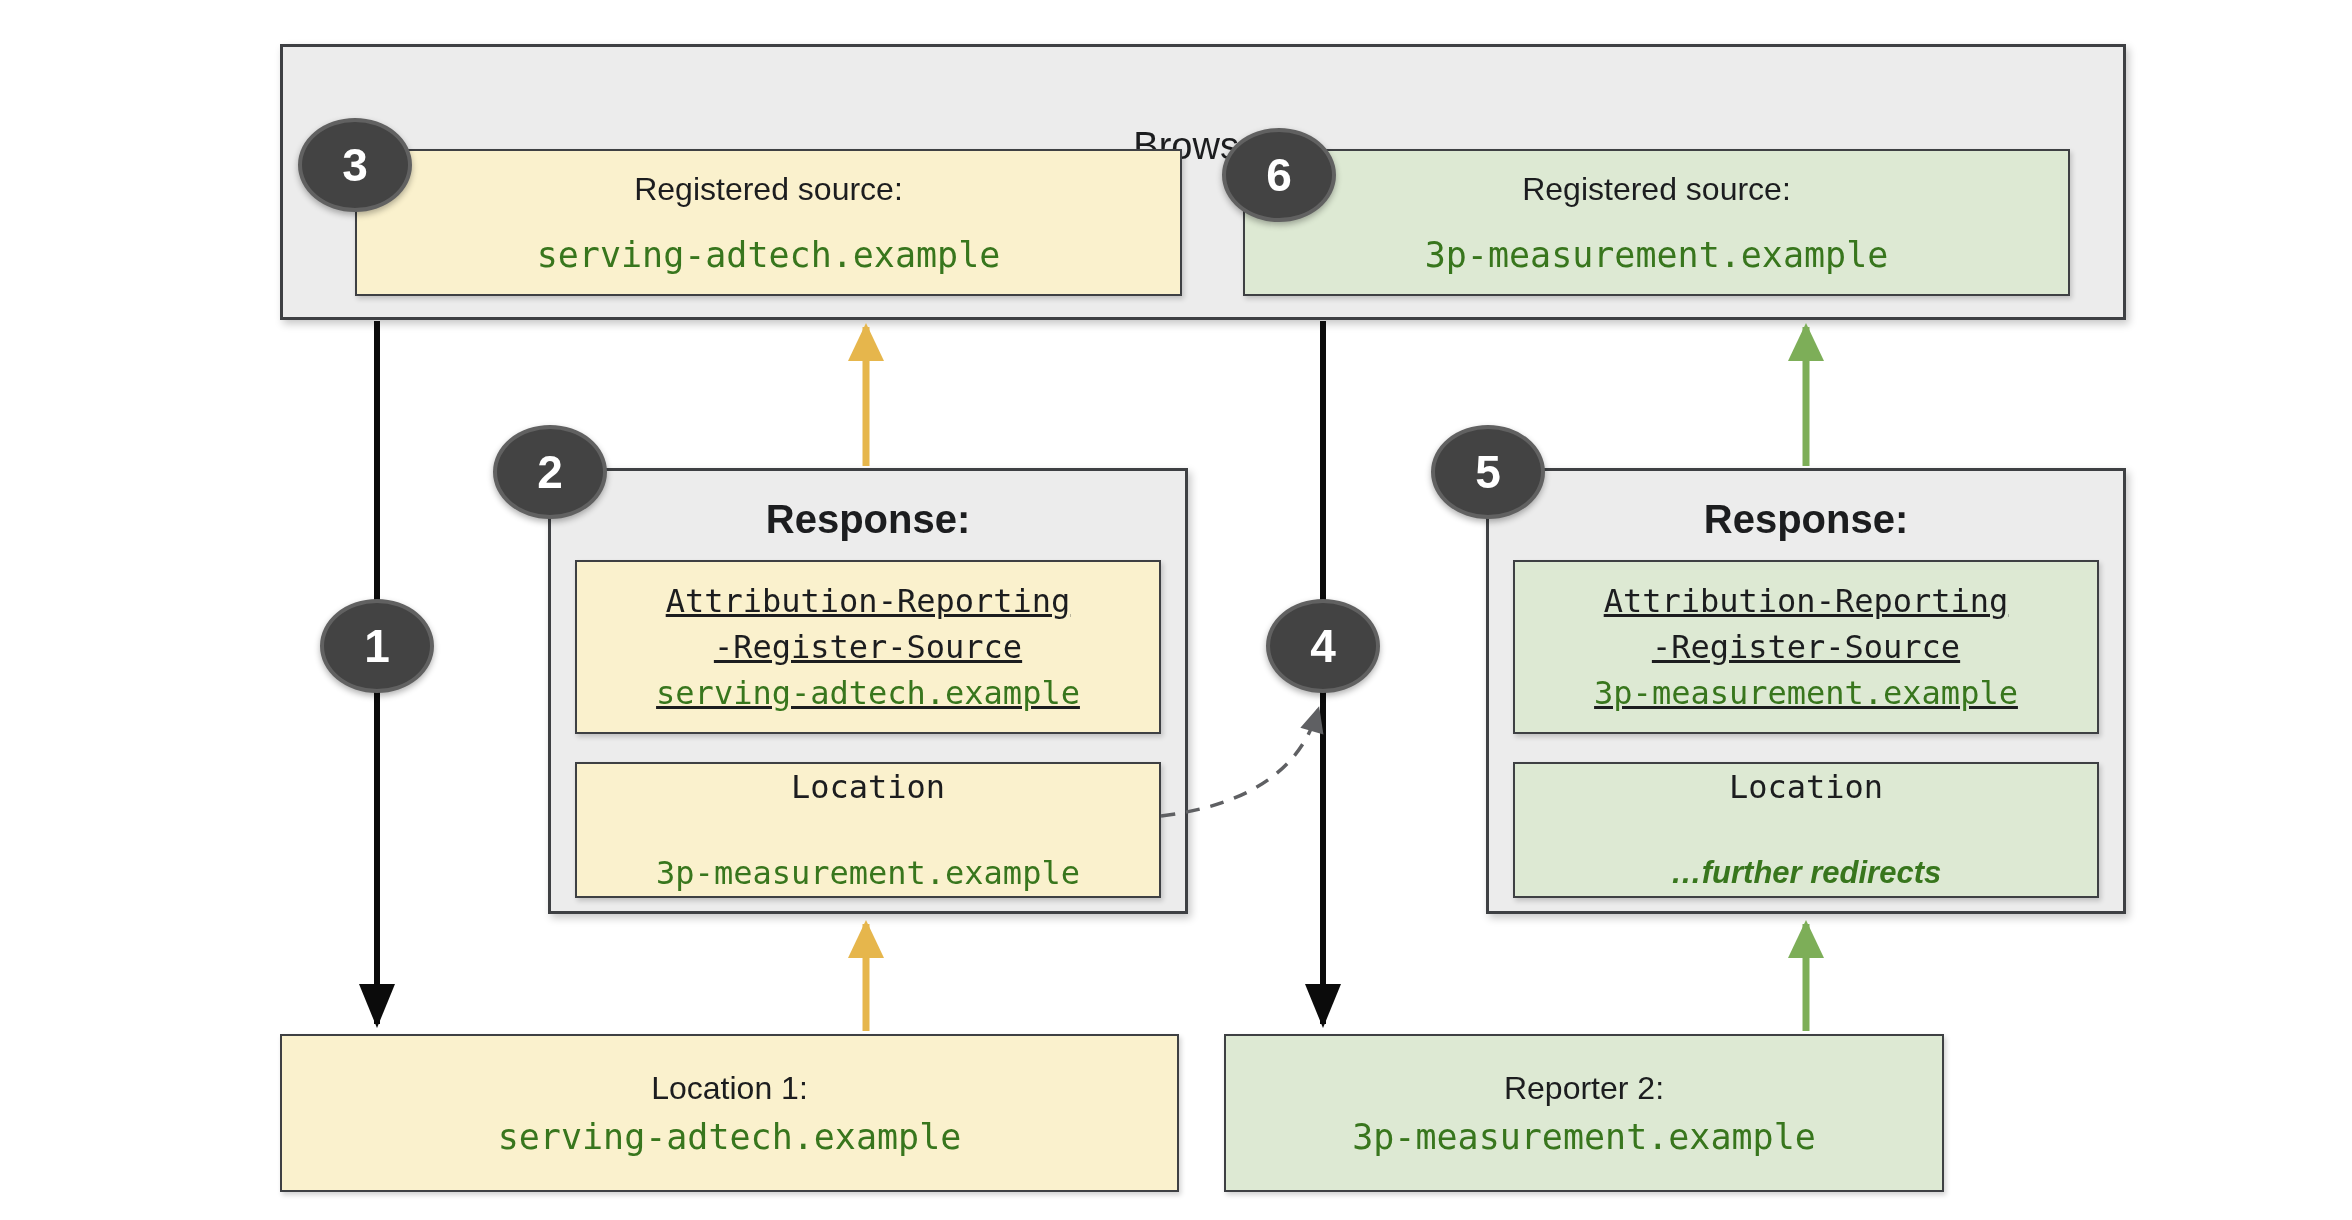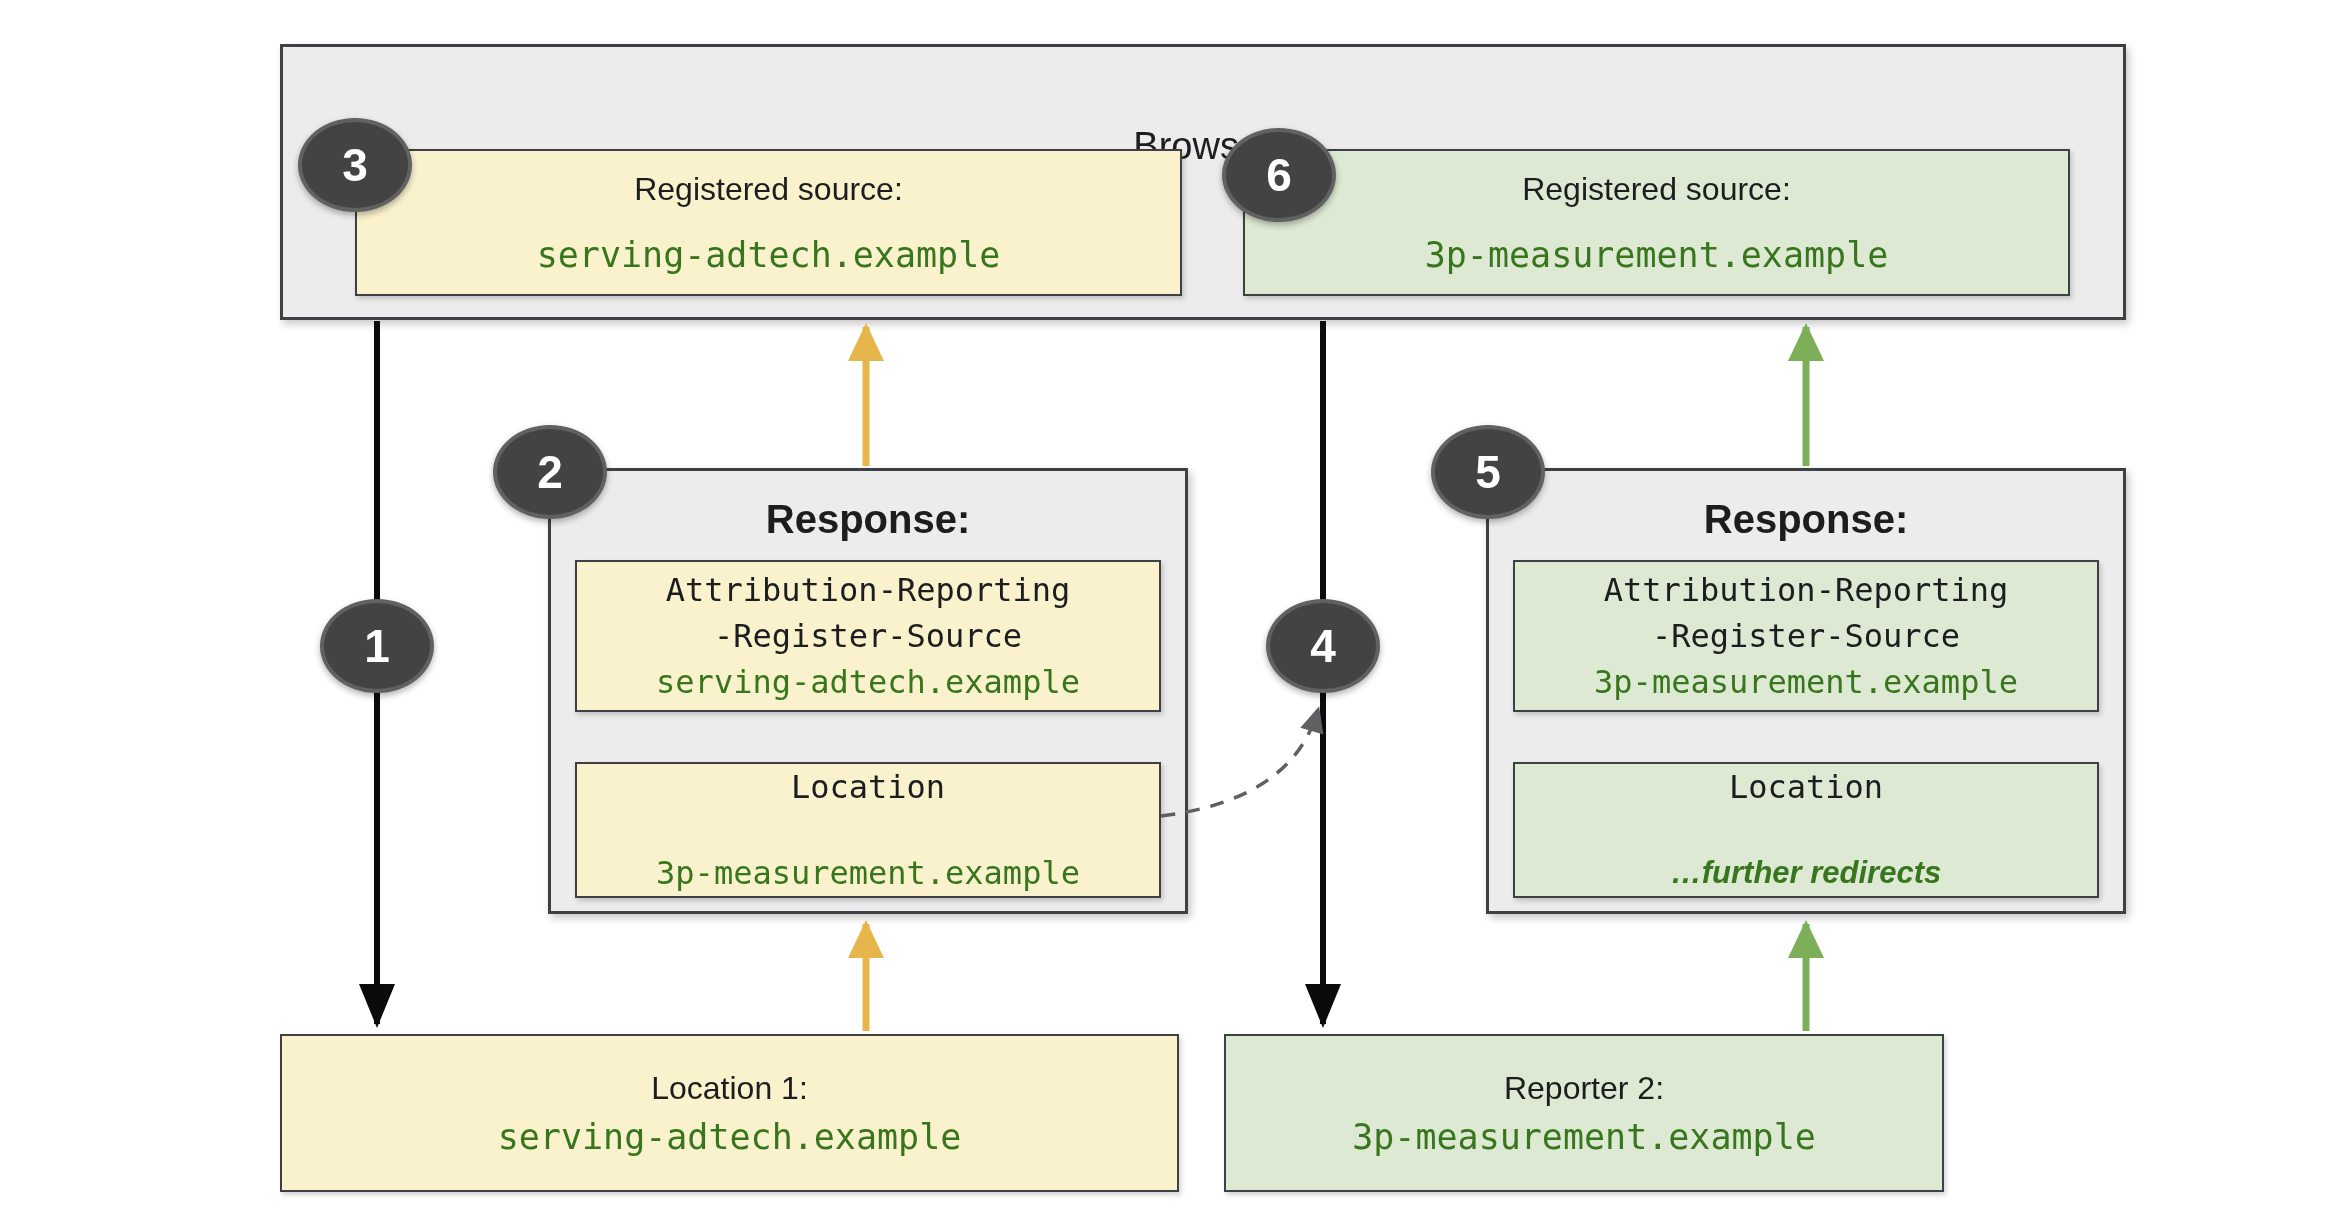--- a/index.html
+++ b/index.html
@@ -79,21 +79,21 @@
   .browser-title{top:78px;}
   .regbox{width:827px;height:147px;top:102px;gap:19px;}
   .regbox-1{left:72px;}
   .regbox-2{left:960px;}
 
   .response-panel{width:640px;height:446px;top:468px;}
   .response-1{left:548px;}
   .response-2{left:1486px;}
   .response-title{top:26px;font-size:40px;font-weight:bold;}
   .headerbox{left:24px;width:586px;}
-  .headerbox-top{top:89px;height:152px;}
+  .headerbox-top{top:89px;height:174px;text-decoration:underline;}
   .headerbox-bottom{top:291px;height:136px;justify-content:space-between;}
 
   .reporter-box{top:1034px;height:158px;gap:2px;}
   .reporter-1{left:280px;width:899px;}
   .reporter-2{left:1224px;width:720px;}
 
   
   .badge{
     position:absolute;
     width:114px;height:94px;

